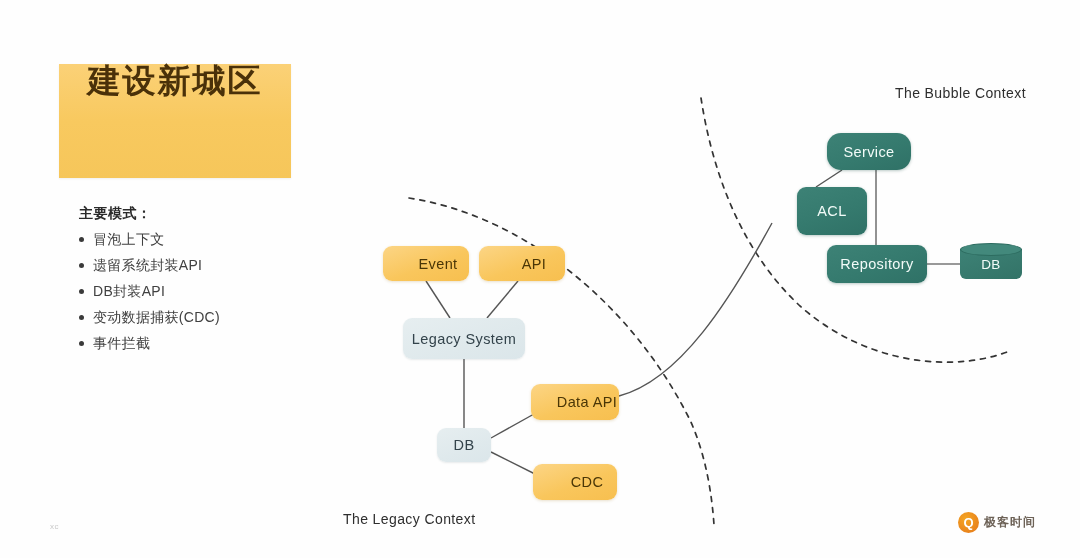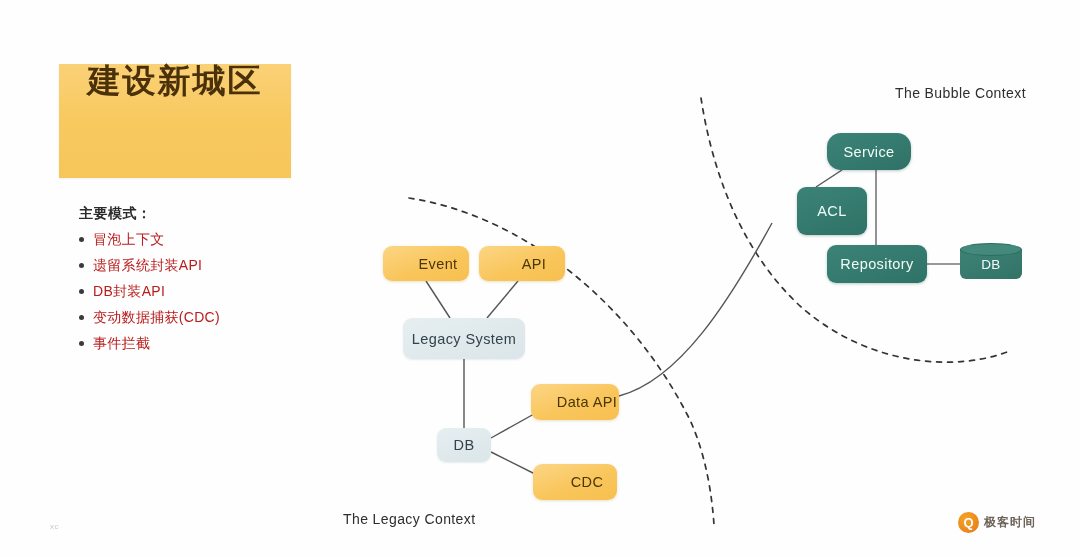--- a/index.html
+++ b/index.html
@@ -25,21 +25,21 @@
     letter-spacing:2px;line-height:1;
     white-space:nowrap;
   }
   #bullet-block{margin-top:27px;padding-left:20px;}
   #bullet-heading{
     font-size:14px;font-weight:bold;color:#2b2b2b;
     margin-bottom:7px;letter-spacing:.5px;
   }
   .bullet-row{
     display:flex;align-items:flex-start;
-    font-size:14px;color:#b91c1c;
+    font-size:14px;color:#404040;
     margin-bottom:7px;line-height:1.35;
   }
   .bullet-dot{
     width:5px;height:5px;border-radius:50%;
     background:#3a3a3a;margin-right:9px;margin-top:7px;flex:none;
   }
   .bullet-label{white-space:nowrap;letter-spacing:.3px;}
 
   
   #diagram-svg{position:absolute;left:0;top:0;width:1080px;height:558px;}

